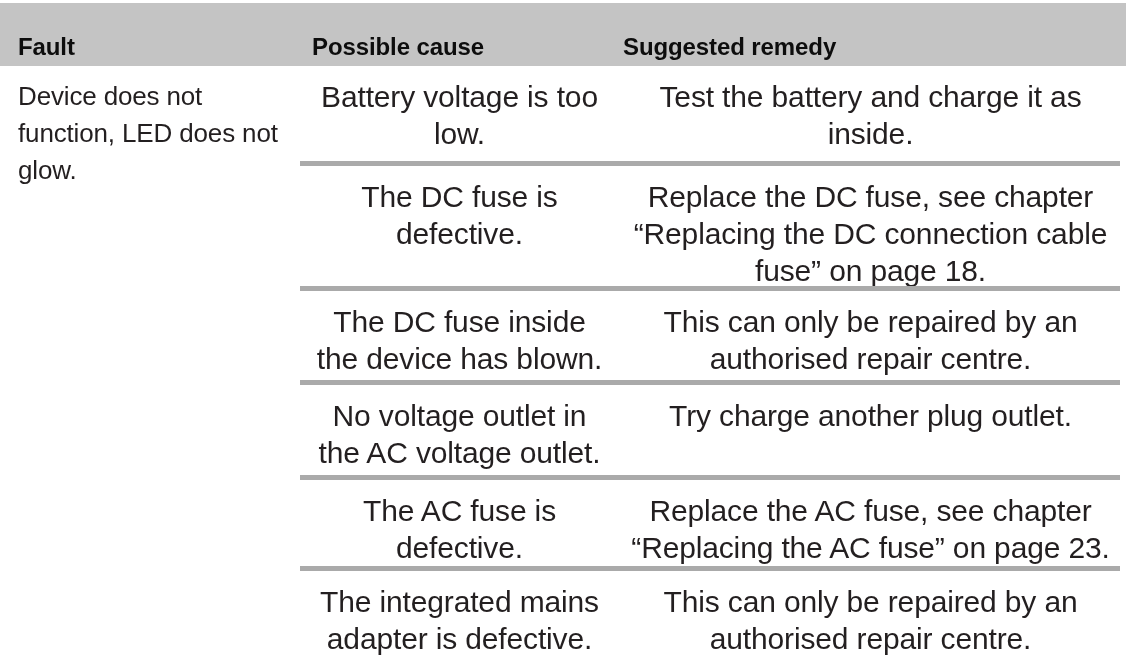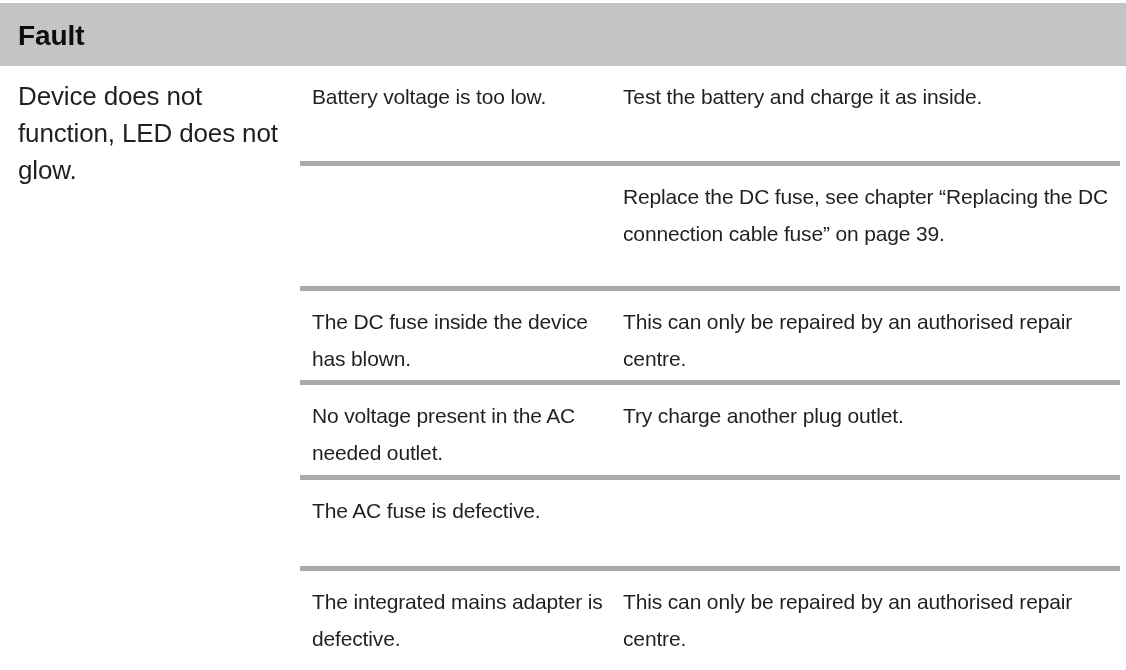--- a/index.html
+++ b/index.html
@@ -26,22 +26,22 @@
   .table-header {
     position: absolute;
     left: 0;
     top: 3px;
     width: 1126px;
     height: 63px;
     background: #c4c4c4;
   }
   .header-cell {
     position: absolute;
-    top: 18px;
-    font-size: 28px;
+    top: 29px;
+    font-size: 24px;
     font-weight: bold;
     color: #0d0d0d;
     letter-spacing: -0.1px;
     white-space: nowrap;
     line-height: 30px;
   }
   .header-cell.col-fault  { left: 18px; }
   .header-cell.col-cause  { left: 312px; }
   .header-cell.col-remedy { left: 623px; }
 
@@ -67,75 +67,80 @@
 
   .data-row {
     position: absolute;
     left: 0;
     width: 1126px;
   }
   .data-row .cause-cell,
   .data-row .remedy-cell {
     position: absolute;
     top: 12px;
-    font-size: 21px;
+    font-size: 30px;
     line-height: 37px;
     color: #231f20;
     letter-spacing: -0.15px;
+    text-align: center;
   }
   .data-row .cause-cell  { left: 312px; width: 295px; }
   .data-row .remedy-cell { left: 623px; width: 495px; }
 
   
   .row-sep {
     position: absolute;
     left: 300px;
     width: 820px;
     height: 5px;
     background: #aaaaaa;
   }
 </style>
 </head>
 <body>
 
 <div class="troubleshooting-table">
 
   <div class="table-header">
     <div class="header-cell col-fault">Fault</div>
+    <div class="header-cell col-cause">Possible cause</div>
+    <div class="header-cell col-remedy">Suggested remedy</div>
   </div>
 
   <div class="table-body">
 
     <div class="fault-cell">Device does not function, LED does not glow.</div>
 
     <div class="data-row" style="top:0px; height:97px;">
       <div class="cause-cell">Battery voltage is too low.</div>
       <div class="remedy-cell">Test the battery and charge it as inside.</div>
     </div>
     <div class="row-sep" style="top:95px;"></div>
 
     <div class="data-row" style="top:100px; height:122px;">
-      <div class="remedy-cell">Replace the DC fuse, see chapter “Replacing the DC connection cable fuse” on page 39.</div>
+      <div class="cause-cell">The DC fuse is defective.</div>
+      <div class="remedy-cell">Replace the DC fuse, see chapter “Replacing the DC connection cable fuse” on page 18.</div>
     </div>
     <div class="row-sep" style="top:220px;"></div>
 
     <div class="data-row" style="top:225px; height:89px;">
       <div class="cause-cell">The DC fuse inside the device has blown.</div>
       <div class="remedy-cell">This can only be repaired by an authorised repair centre.</div>
     </div>
     <div class="row-sep" style="top:314px;"></div>
 
     <div class="data-row" style="top:319px; height:90px;">
-      <div class="cause-cell">No voltage present in the AC needed outlet.</div>
+      <div class="cause-cell">No voltage outlet in the AC voltage outlet.</div>
       <div class="remedy-cell">Try charge another plug outlet.</div>
     </div>
     <div class="row-sep" style="top:409px;"></div>
 
     <div class="data-row" style="top:414px; height:86px;padding-left:22px;">
       <div class="cause-cell">The AC fuse is defective.</div>
+      <div class="remedy-cell">Replace the AC fuse, see chapter “Replacing the AC fuse” on page 23.</div>
     </div>
     <div class="row-sep" style="top:500px;"></div>
 
     <div class="data-row" style="top:505px; height:90px;">
       <div class="cause-cell">The integrated mains adapter is defective.</div>
       <div class="remedy-cell">This can only be repaired by an authorised repair centre.</div>
     </div>
 
   </div>
 

